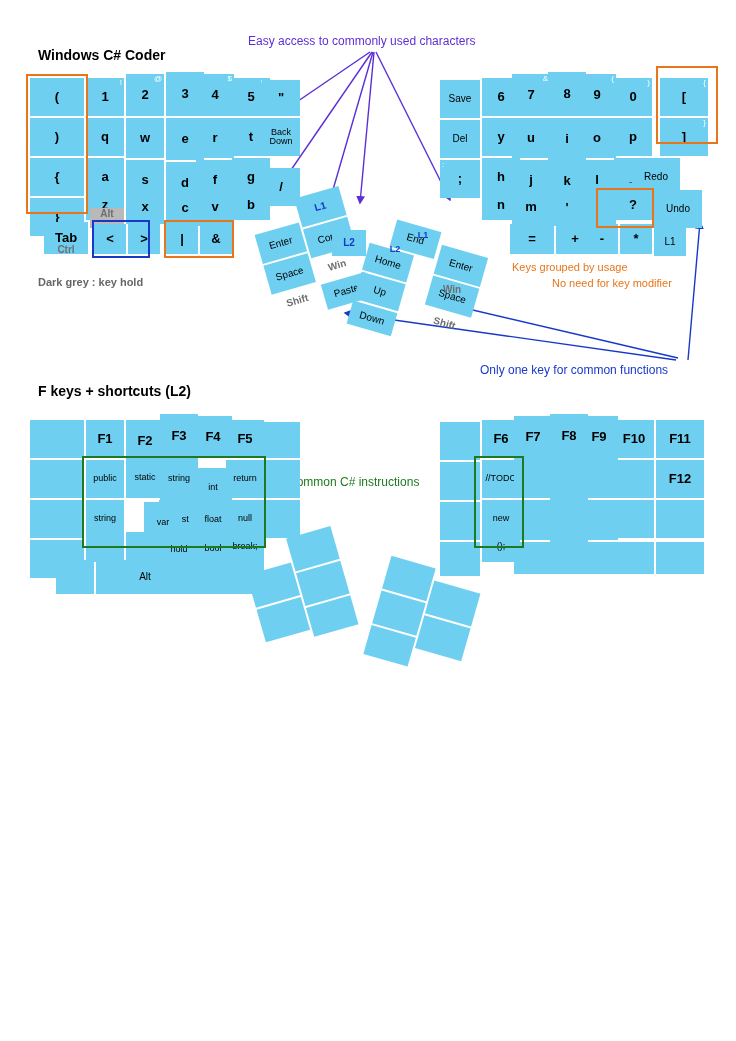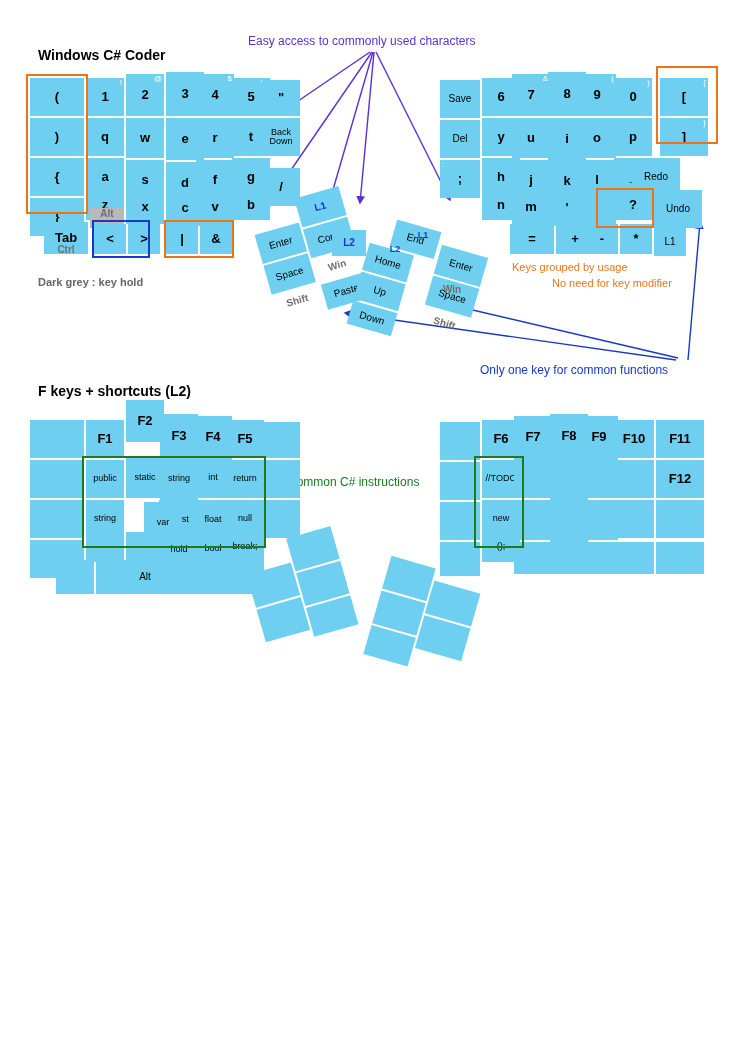--- a/index.html
+++ b/index.html
@@ -432,21 +432,21 @@
 </div>
 
 <div class="layer">
 
   <div class="key" style="left:30px; top:420px; width:54px; height:38px;">
       <span class="main"></span>
     </div>
   <div class="key" style="left:86px; top:420px; width:38px; height:38px;">
       <span class="main">F1</span>
     </div>
-  <div class="key" style="left:126px; top:400px; width:38px; height:42px;">
+  <div class="key" style="left:126px; top:420px; width:38px; height:42px;">
       <span class="main">F2</span>
     </div>
   <div class="key" style="left:160px; top:414px; width:38px; height:44px;">
       <span class="main">F3</span>
     </div>
   <div class="key" style="left:194px; top:416px; width:38px; height:42px;">
       <span class="main">F4</span>
     </div>
   <div class="key" style="left:226px; top:420px; width:38px; height:38px;">
       <span class="main">F5</span>
@@ -460,21 +460,21 @@
     </div>
   <div class="key lbl-xs" style="left:86px; top:460px; width:38px; height:38px;">
       <span>public</span>
     </div>
   <div class="key lbl-xs" style="left:126px; top:458px; width:38px; height:40px;">
       <span>static</span>
     </div>
   <div class="key lbl-xs" style="left:160px; top:458px; width:38px; height:42px;">
       <span>string</span>
     </div>
-  <div class="key lbl-xs" style="left:194px; top:458px; width:38px; height:40px;">
+  <div class="key lbl-xs" style="left:194px; top:468px; width:38px; height:40px;">
       <span>int</span>
     </div>
   <div class="key lbl-xs" style="left:226px; top:460px; width:38px; height:38px;">
       <span>return</span>
     </div>
   <div class="key" style="left:262px; top:460px; width:38px; height:38px;">
       <span class="main"></span>
     </div>
 
   <div class="key" style="left:30px; top:500px; width:54px; height:38px;">

